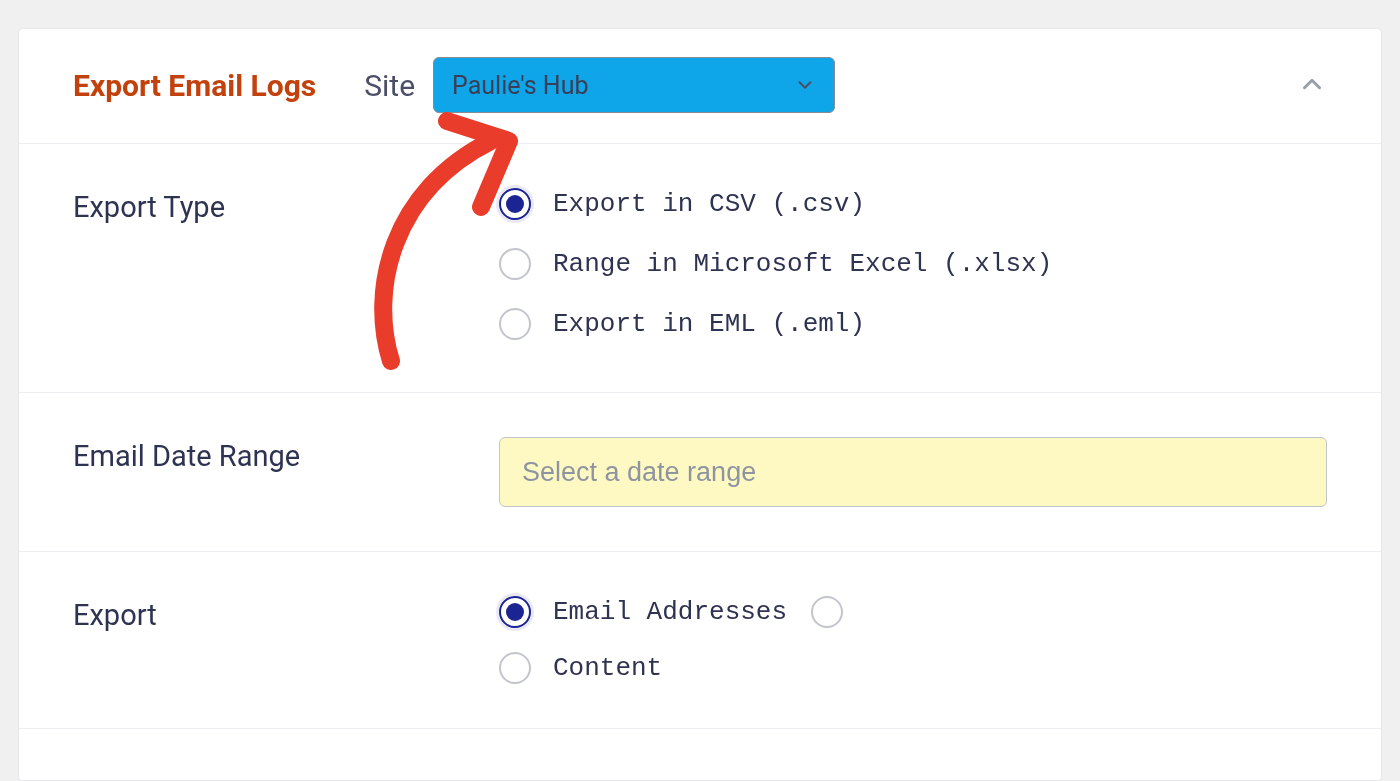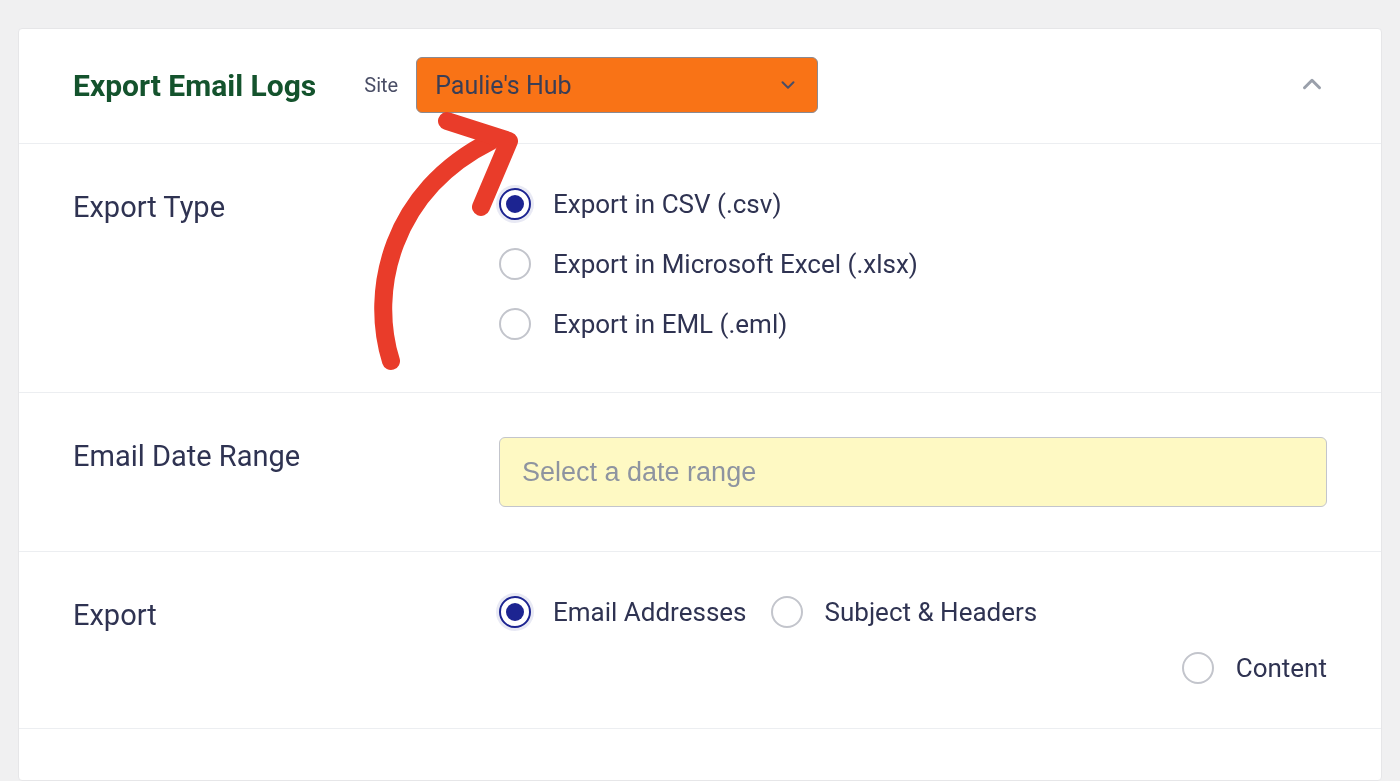--- a/index.html
+++ b/index.html
@@ -22,40 +22,40 @@
   .panel-header {
     display: flex;
     align-items: center;
     padding: 28px 54px 30px 54px;
     border-bottom: 1px solid #eceef1;
     position: relative;
   }
   .panel-title {
     font-size: 30px;
     font-weight: 700;
-    color: #14532d;
+    color: #c2410c;
   }
   .site-label {
-    font-size: 20px;
+    font-size: 30px;
     color: #4a4e66;
     margin-left: 48px;
     margin-right: 18px;
   }
   .site-select {
     display: flex;
     align-items: center;
     justify-content: space-between;
     border: 1.5px solid #8a8a92;
     border-radius: 6px;
     padding: 12px 18px;
     width: 402px;
     height: 56px;
     font-size: 25px;
     color: #3a3e56;
-    background: #f97316;
+    background: #0ea5e9;
     cursor: pointer;
   }
   .chevron-down svg, .chevron-up svg { display: block; }
   .collapse-toggle {
     position: absolute;
     right: 54px;
     top: 50%;
     transform: translateY(-50%);
     color: #9aa0ab;
     cursor: pointer;
@@ -110,20 +110,21 @@
     width: 18px;
     height: 18px;
     border-radius: 50%;
     background: #1c2491;
     display: none;
   }
   .radio.selected .dot { display: block; }
   .radio-label {
     font-size: 26px;
     color: #2f3352;
+    font-family: Liberation Mono, monospace;
   }
   .date-input {
     width: 100%;
     height: 70px;
     border: 1.5px solid #c3c5cc;
     border-radius: 6px;
     font-size: 27px;
     padding: 0 22px;
     color: #2f3352;
     background: #fef9c3;
@@ -168,21 +169,21 @@
     <div class="section-label">Export Type</div>
     <div class="section-body">
       <div class="radio-row">
         <span class="radio selected">
             <span class="dot"></span>
           </span>
         <span class="radio-label">Export in CSV (.csv)</span>
       </div>
       <div class="radio-row">
         <span class="radio"></span>
-        <span class="radio-label">Export in Microsoft Excel (.xlsx)</span>
+        <span class="radio-label">Range in Microsoft Excel (.xlsx)</span>
       </div>
       <div class="radio-row">
         <span class="radio"></span>
         <span class="radio-label">Export in EML (.eml)</span>
       </div>
     </div>
   </div>
 
   <div class="section">
     <div class="section-label">Email Date Range</div>
@@ -195,23 +196,22 @@
     <div class="section-label">Export</div>
     <div class="section-body radio-grid">
       <div class="radio-row">
         <span class="radio selected">
             <span class="dot"></span>
           </span>
         <span class="radio-label">Email Addresses</span>
       </div>
       <div class="radio-row">
         <span class="radio"></span>
-        <span class="radio-label">Subject &amp; Headers</span>
-      </div>
-      <div class="radio-row" style="flex-basis:100%;justify-content:flex-end;">
+      </div>
+      <div class="radio-row" style="flex-basis:100%;">
         <span class="radio"></span>
         <span class="radio-label">Content</span>
       </div>
     </div>
   </div>
 
   <svg class="annotation-arrow" viewBox="0 0 200 260">
     <path d="M 40 250 C 18 180, 40 80, 140 30" stroke="#e93c2a" stroke-width="18" fill="none" stroke-linecap="round"></path>
     <path d="M 96 10 L 158 30 L 130 96" stroke="#e93c2a" stroke-width="18" fill="none" stroke-linecap="round" stroke-linejoin="round"></path>
   </svg>

